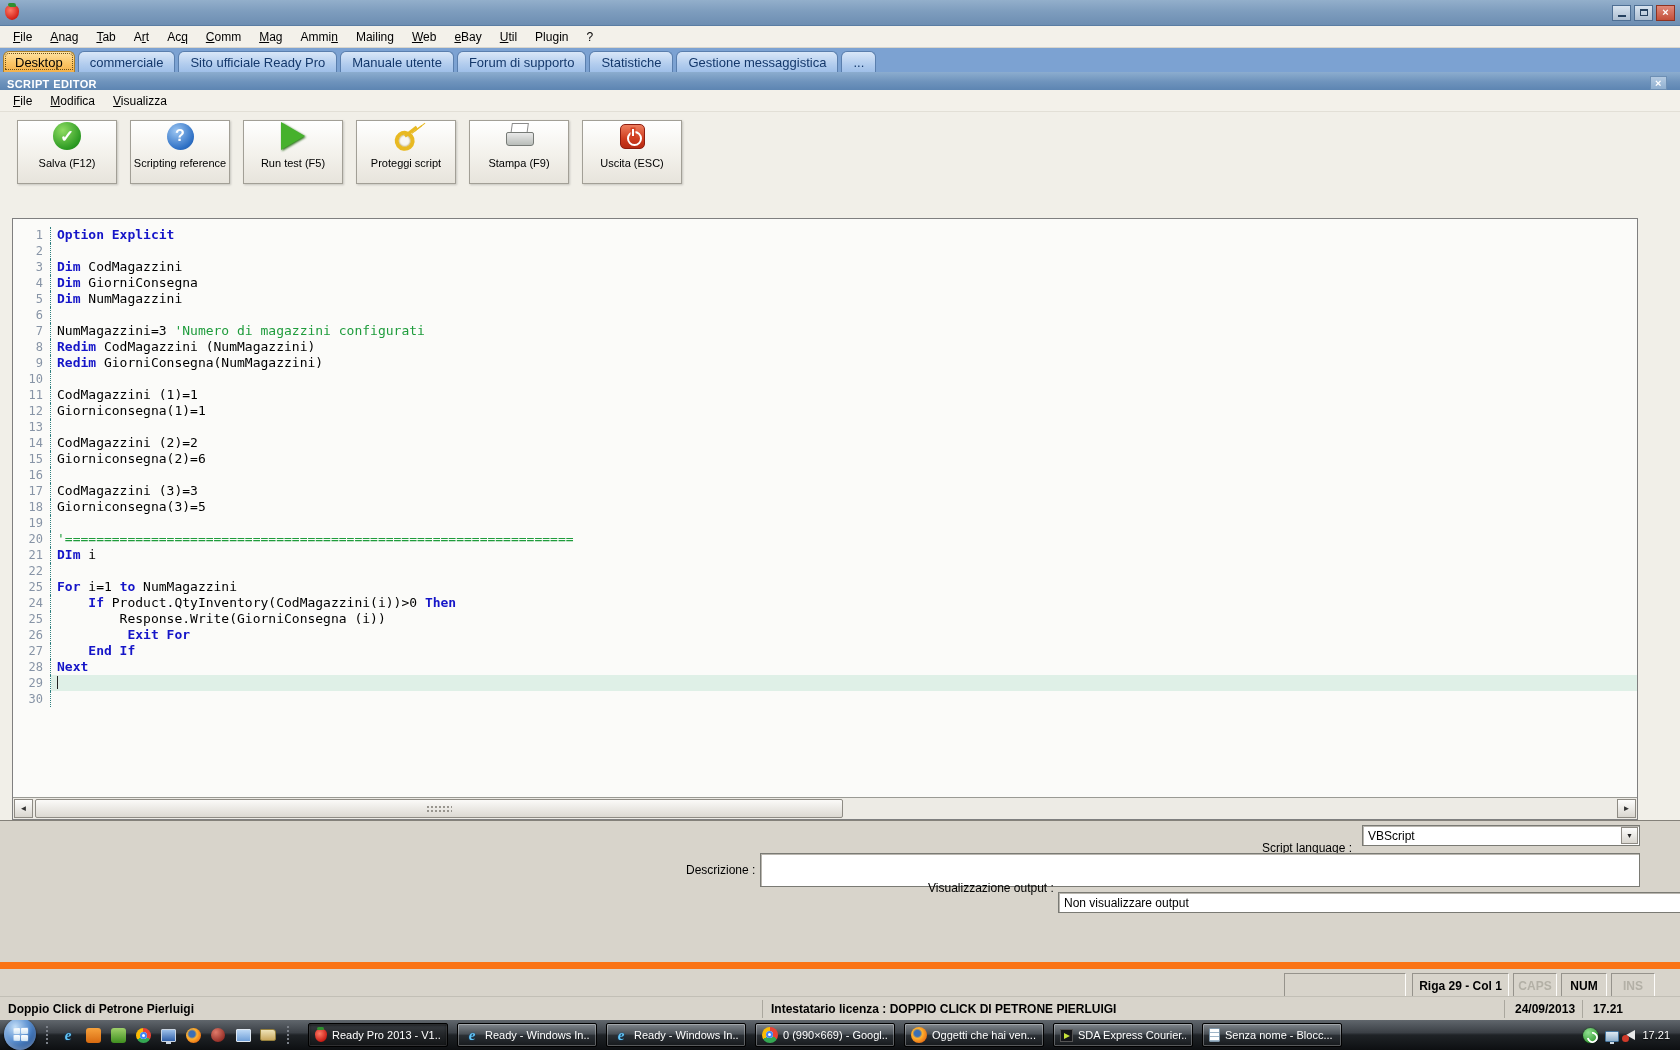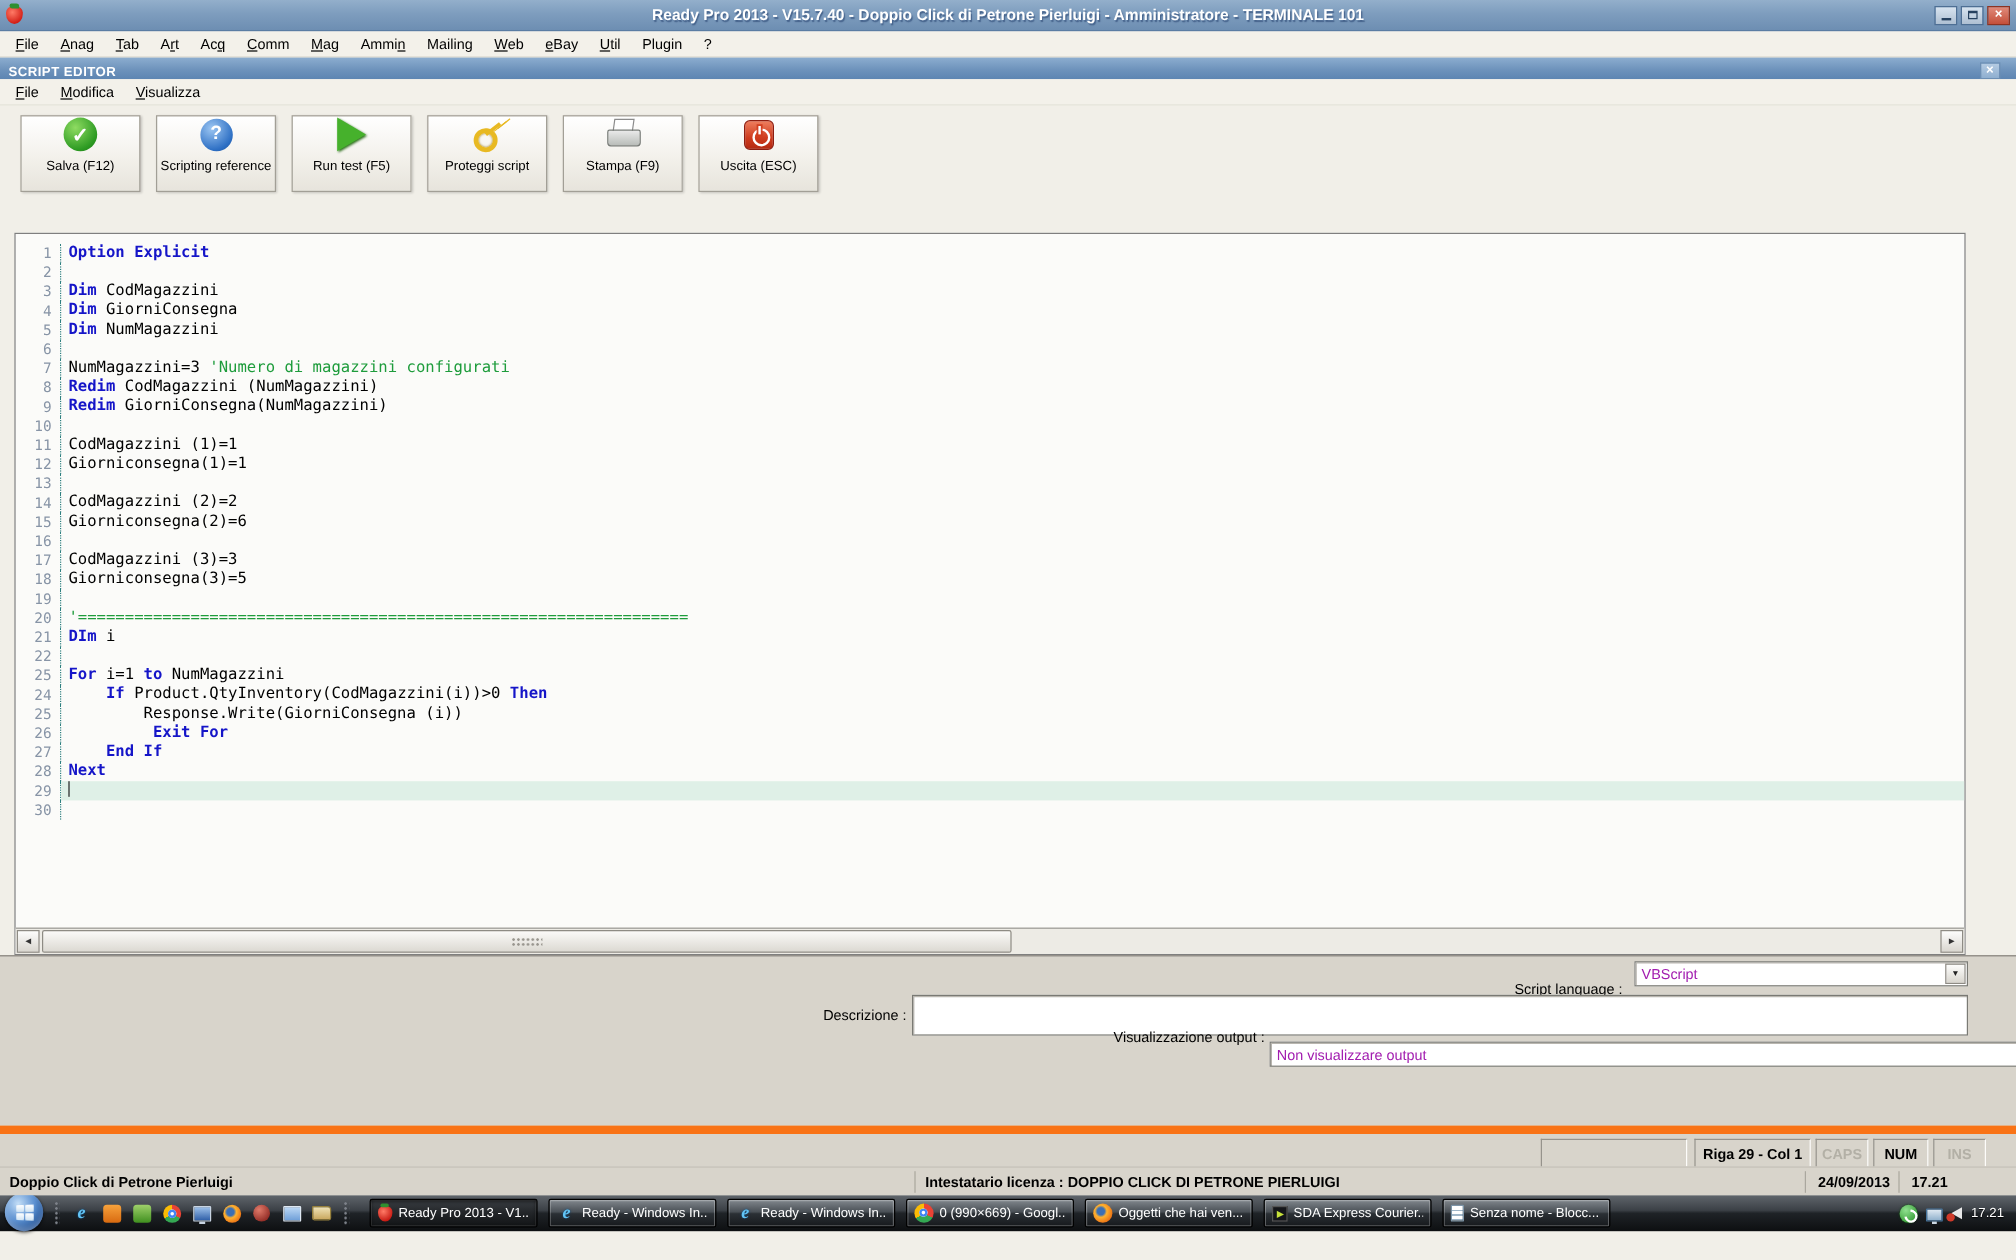--- a/index.html
+++ b/index.html
@@ -64,21 +64,21 @@
 .hscroll{height:22px;border-top:1px solid #9a9a94;background:#EDEBE5;position:relative}
 .hs-arrow{position:absolute;top:1px;width:19px;height:19px;background:linear-gradient(180deg,#fdfdfc,#d9d6cf);border:1px solid #8e8b84;display:flex;align-items:center;justify-content:center;font-size:8px;color:#333}
 .hs-left{left:1px}.hs-right{right:1px}
 .hs-thumb{position:absolute;left:22px;top:1px;width:808px;height:19px;background:linear-gradient(180deg,#fbfaf8,#dcd9d2);border:1px solid #8e8b84;border-radius:2px;display:flex;align-items:center;justify-content:center}
 .hs-grip{width:26px;height:8px;background-image:radial-gradient(circle,#98958e 1px,transparent 1.2px);background-size:4px 4px}
 
 
 .lower{height:142px;background:#D8D4CB;border-top:1px solid #84817a;position:relative;font-size:12px}
 .fld-label{position:absolute;color:#000}
 .dropdown{position:absolute;height:21px;background:#fff;border:1px solid #7a7a74;box-shadow:inset 1px 1px 0 #b9b6af;display:flex;align-items:center}
-.dd-text{flex:1;padding:0 5px;font-size:12px;color:#a21caf;white-space:nowrap;overflow:hidden}
+.dd-text{flex:1;padding:0 5px;font-size:12px;color:#000000;white-space:nowrap;overflow:hidden}
 .dd-arrow{width:17px;height:17px;margin-right:1px;background:linear-gradient(180deg,#fdfdfc,#d9d6cf);border:1px solid #8e8b84;display:flex;align-items:center;justify-content:center;font-size:7px;color:#222}
 .desc-input{position:absolute;left:760px;top:32px;width:880px;height:34px;background:#fff;border:1px solid #7a7a74;box-shadow:inset 1px 1px 0 #b9b6af;font-size:12px;padding:2px 5px;font-family:"Liberation Sans",sans-serif}
 
 
 .statusrow{height:34px;background:#D8D4CB;position:relative;border-top:7px solid #f97316}
 .spanel{position:absolute;top:4px;height:26px;border:1px solid;border-color:#96938c #fdfcfa #fdfcfa #96938c;display:flex;align-items:center;justify-content:center;font-weight:bold;font-size:12px;color:#000}
 .spanel.dim{color:#b3b0a6}
 .inforow{height:24px;background:#D8D4CB;border-top:1px solid #c2bfb6;display:flex;align-items:center;font-weight:bold;font-size:12px;position:relative}
 .info-left{position:absolute;left:8px}
 .info-license{position:absolute;left:762px;border-left:1px solid #aaa79e;padding-left:8px;height:18px;display:flex;align-items:center}
@@ -123,21 +123,20 @@
 .tr-audio::after{content:"";position:absolute;left:-4px;top:0;width:7px;height:7px;border-radius:50%;background:#d03a2a}
 .tr-time{font-size:11px;text-shadow:0 1px 1px #000}
 </style>
 </head>
 <body>
 
 <div class="app">
 
   <div class="titlebar">
     <span class="strawberry"></span>
-    <span class="title-text">Ready Pro 2013 - V15.7.40 - Doppio Click di Petrone Pierluigi - Amministratore - TERMINALE 101</span>
     <span class="winbtns">
       <span class="winbtn">
           <span class="minbar"></span>
         </span>
       <span class="winbtn">
           <span class="rest"></span>
         </span>
       <span class="winbtn winbtn-close">×</span>
     </span>
   </div>
@@ -152,20 +151,30 @@
       <span class="menu-item"><u>M</u>ag</span>
       <span class="menu-item">Ammi<u>n</u></span>
       <span class="menu-item">Mailin<u>g</u></span>
       <span class="menu-item"><u>W</u>eb</span>
       <span class="menu-item"><u>e</u>Bay</span>
       <span class="menu-item"><u>U</u>til</span>
       <span class="menu-item">Plugin</span>
       <span class="menu-item">?</span>
     </div>
 
+  <div class="tabstrip" id="tabstrip">
+      <span class="tab active">Desktop</span>
+      <span class="tab">commerciale</span>
+      <span class="tab">Sito ufficiale Ready Pro</span>
+      <span class="tab">Manuale utente</span>
+      <span class="tab">Forum di supporto</span>
+      <span class="tab">Statistiche</span>
+      <span class="tab">Gestione messaggistica</span>
+      <span class="tab">...</span>
+    </div>
 
   <div class="se-titlebar">
     <span>SCRIPT EDITOR</span>
     <span class="se-close">×</span>
   </div>
 
   <div class="se-menubar" id="se-menu">
       <span class="menu-item"><u>F</u>ile</span>
       <span class="menu-item"><u>M</u>odifica</span>
       <span class="menu-item"><u>V</u>isualizza</span>

